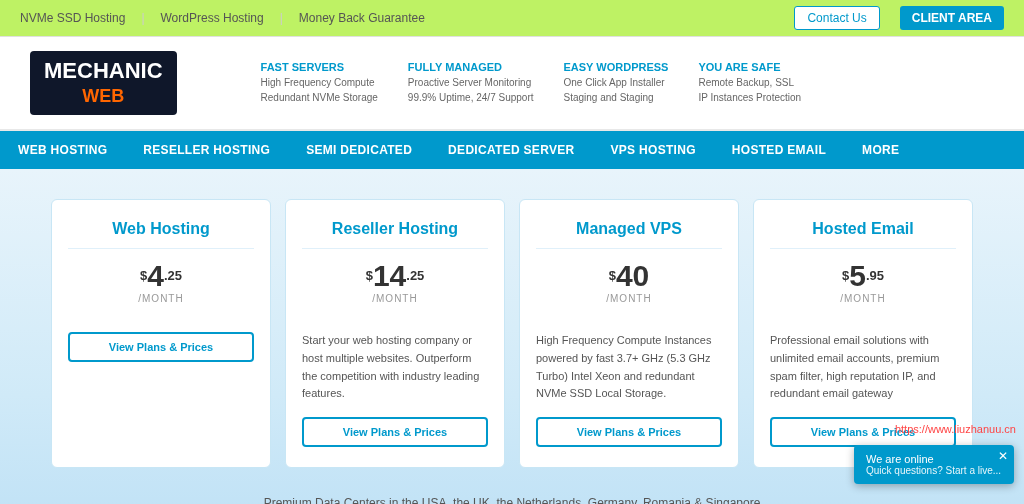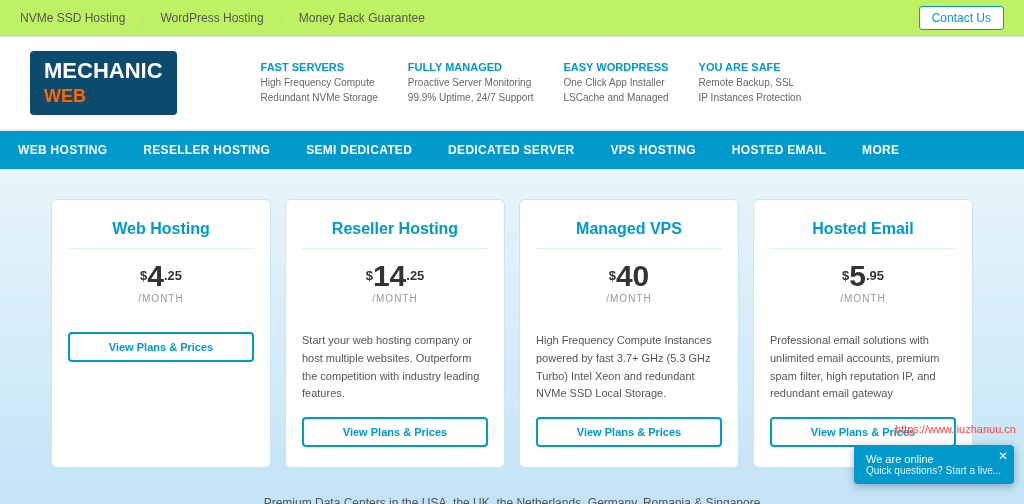--- a/index.html
+++ b/index.html
@@ -41,29 +41,30 @@
     
     .header {
       background: #fff;
       padding: 14px 30px;
       display: flex;
       align-items: center;
       gap: 40px;
       border-bottom: 2px solid #e8e8e8;
     }
     .logo-box {
-      background: #0c4a6e;
+      background: #0f172a;
       padding: 8px 14px;
       border-radius: 4px;
       color: #fff;
       font-size: 22px;
       font-weight: 900;
       text-transform: uppercase;
       line-height: 1.1;
       min-width: 130px;
+      text-align: center;
     }
     .logo-box .web { color: #ff6600; font-size: 18px; }
     .header-features { display: flex; gap: 30px; flex: 1; margin-left: 44px; }
     .header-feature h4 { font-size: 11px; font-weight: bold; color: #0099cc; text-transform: uppercase; margin-bottom: 2px; }
     .header-feature p { font-size: 10px; color: #666; line-height: 1.5; }
 
     
     nav {
       background: #0099cc;
       display: flex;
@@ -174,20 +175,21 @@
 <body>
 
 <div class="top-bar">
   <div class="top-bar-links">
     <span>NVMe SSD Hosting</span>
     <span>WordPress Hosting</span>
     <span>Money Back Guarantee</span>
   </div>
   <div class="top-bar-buttons">
     <button class="btn-contact">Contact Us</button>
+    <button class="btn-client">CLIENT AREA</button>
   </div>
 </div>
 
 <div class="header">
   <div class="logo-box">
     <span>MECHANIC</span><br>
     <span class="web">web</span>
   </div>
   <div class="header-features">
     <div class="header-feature">
@@ -196,21 +198,21 @@
       <p>Redundant NVMe Storage</p>
     </div>
     <div class="header-feature">
       <h4>FULLY MANAGED</h4>
       <p>Proactive Server Monitoring</p>
       <p>99.9% Uptime, 24/7 Support</p>
     </div>
     <div class="header-feature">
       <h4>EASY WORDPRESS</h4>
       <p>One Click App Installer</p>
-      <p>LSCache and Managed</p>
+      <p>Staging and Staging</p>
     </div>
     <div class="header-feature">
       <h4>YOU ARE SAFE</h4>
       <p>Remote Backup, SSL</p>
       <p>IP Instances Protection</p>
     </div>
   </div>
 </div>
 
 <nav>

